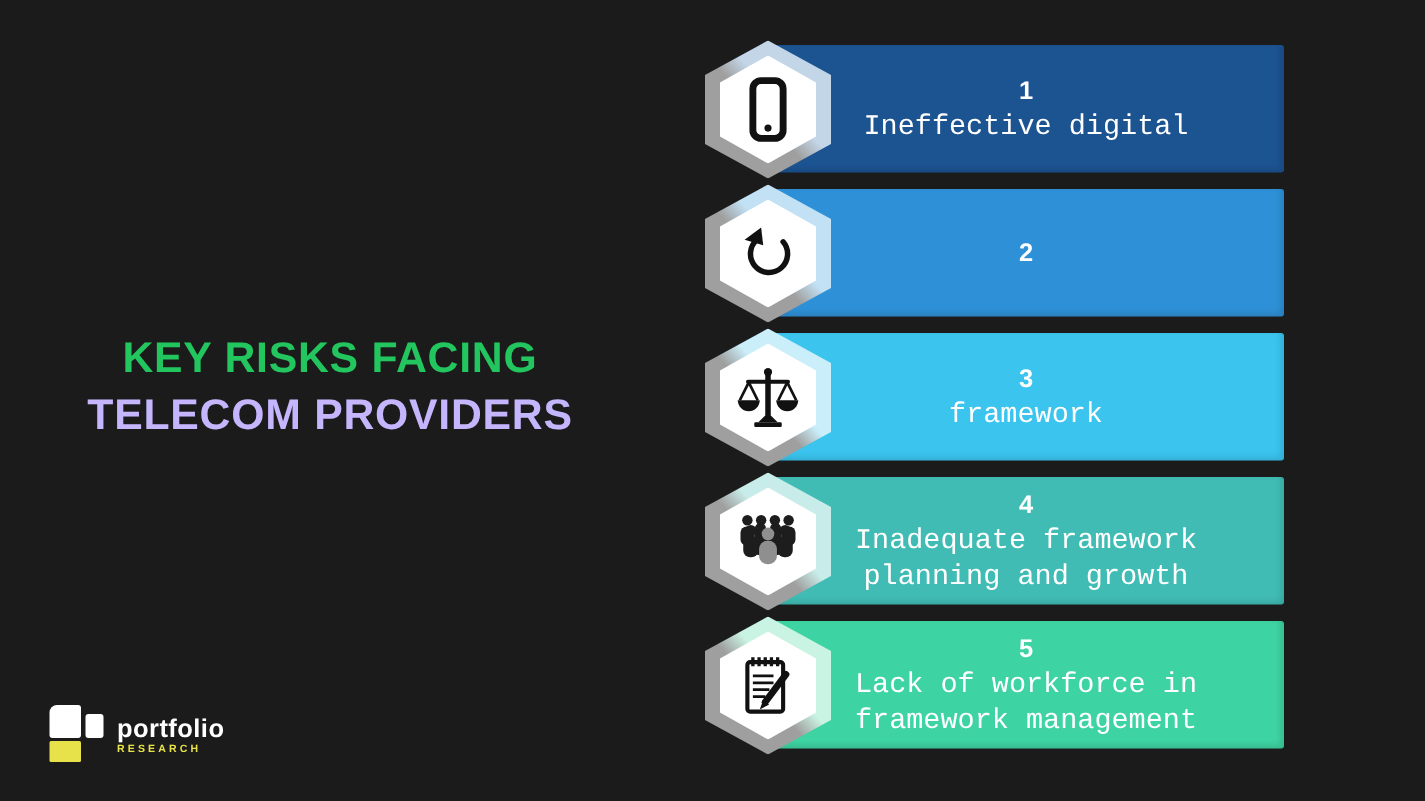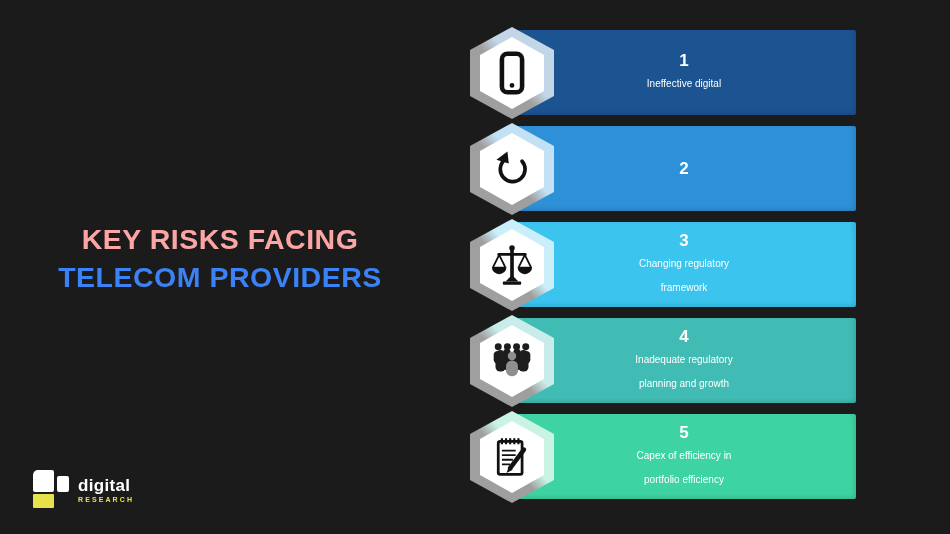--- a/index.html
+++ b/index.html
@@ -26,21 +26,21 @@
   .risk-list{position:absolute;left:470px;top:30px;width:430px;}
   .risk-row{position:relative;height:85px;margin-bottom:11px;}
   .bar{
     position:absolute;left:42px;top:0;width:344px;height:85px;
     border-radius:2px;
     display:flex;flex-direction:column;justify-content:center;align-items:center;
     color:#ffffff;text-align:center;
     box-shadow:inset -2px -2px 4px rgba(0,0,0,.12);
   }
   .bar-number{font-size:17px;font-weight:700;line-height:23px;}
-  .bar-line{font-size:10px;line-height:24px;}
+  .bar-line{font-size:19px;line-height:24px;font-family:Liberation Mono, monospace;}
   .bar-line:empty{display:none;}
   .hex-outer{
     position:absolute;left:0;top:-3px;width:84px;height:92px;
     clip-path:polygon(50% 0,100% 25%,100% 75%,50% 100%,0 75%,0 25%);
     filter:drop-shadow(0 2px 2px rgba(0,0,0,.4));
   }
   .hex-inner{
     position:absolute;left:10px;top:10px;width:64px;height:72px;
     clip-path:polygon(50% 0,100% 25%,100% 75%,50% 100%,0 75%,0 25%);
     background:#ffffff;
@@ -61,22 +61,22 @@
   .logo-text{margin-left:7px;}
   .logo-name{font-size:17px;font-weight:700;line-height:17px;letter-spacing:.3px;}
   .logo-sub{font-size:7px;font-weight:700;letter-spacing:2.1px;margin-top:2px;}
 </style>
 </head>
 <body>
 
 <div class="canvas">
 
   <div class="title-block">
-    <div class="title-line" style="color: #fca5a5; text-align: center;">KEY RISKS FACING</div>
-    <div class="title-line" style="color: #3b82f6;">TELECOM PROVIDERS</div>
+    <div class="title-line" style="color: #22c55e; text-align: center;">KEY RISKS FACING</div>
+    <div class="title-line" style="color: #c4b5fd;">TELECOM PROVIDERS</div>
   </div>
 
   <div class="risk-list">
 
     <div class="risk-row">
       <div class="bar" style="background-color: rgb(28, 83, 145);">
         <div class="bar-number">1</div>
         <div class="bar-line">Ineffective digital</div>
       </div>
       <div class="hex-outer" style="background: linear-gradient(to left bottom, rgb(195, 214, 232) 42%, rgb(159, 159, 159) 55%);">
@@ -100,21 +100,20 @@
             <path d="M16 14 A 13.5 13.5 0 1 0 35 15.5" fill="none" stroke="#111" stroke-width="4" stroke-linecap="round"></path>
             <polygon points="7,14 19,5 20.5,18" fill="#111"></polygon>
           </svg>
         </div>
       </div>
     </div>
 
     <div class="risk-row">
       <div class="bar" style="background-color: rgb(58, 196, 238);">
         <div class="bar-number">3</div>
-        <div class="bar-line">Changing regulatory</div>
         <div class="bar-line">framework</div>
       </div>
       <div class="hex-outer" style="background: linear-gradient(to left bottom, rgb(202, 239, 250) 42%, rgb(159, 159, 159) 55%);">
         <div class="hex-inner">
           <svg viewBox="0 0 48 48">
             <circle cx="24" cy="5.5" r="3" fill="#111"></circle>
             <rect x="22" y="6" width="4" height="31" fill="#111"></rect>
             <rect x="8" y="11" width="32" height="3" rx="1.5" fill="#111"></rect>
             <path d="M10 13 L3.5 26 M10 13 L16.5 26" stroke="#111" stroke-width="2" fill="none"></path>
             <path d="M2 26 A 8 8 0 0 0 18 26 Z" fill="#111"></path>
@@ -123,21 +122,21 @@
             <polygon points="24,35 31,42 17,42" fill="#111"></polygon>
             <rect x="14" y="42" width="20" height="3.5" rx="1" fill="#111"></rect>
           </svg>
         </div>
       </div>
     </div>
 
     <div class="risk-row">
       <div class="bar" style="background-color: rgb(64, 188, 180);">
         <div class="bar-number">4</div>
-        <div class="bar-line">Inadequate regulatory</div>
+        <div class="bar-line">Inadequate framework</div>
         <div class="bar-line">planning and growth</div>
       </div>
       <div class="hex-outer" style="background: linear-gradient(to left bottom, rgb(200, 236, 233) 42%, rgb(159, 159, 159) 55%);">
         <div class="hex-inner">
           <svg viewBox="0 0 48 48">
             <g fill="#1d1d1d">
               <circle cx="9" cy="8.5" r="3.8"></circle>
                 <rect x="4" y="13" width="10" height="14" rx="4.5"></rect>
               <circle cx="19" cy="8.5" r="3.8"></circle>
                 <rect x="14" y="13" width="10" height="14" rx="4.5"></rect>
@@ -159,22 +158,22 @@
                 <rect x="17.5" y="23.5" width="13" height="17" rx="6"></rect>
             </g>
           </svg>
         </div>
       </div>
     </div>
 
     <div class="risk-row">
       <div class="bar" style="background-color: rgb(62, 211, 162);">
         <div class="bar-number">5</div>
-        <div class="bar-line">Capex of efficiency in</div>
-        <div class="bar-line">portfolio efficiency</div>
+        <div class="bar-line">Lack of workforce in</div>
+        <div class="bar-line">framework management</div>
       </div>
       <div class="hex-outer" style="background: linear-gradient(to left bottom, rgb(201, 243, 227) 42%, rgb(159, 159, 159) 55%);">
         <div class="hex-inner">
           <svg viewBox="0 0 48 48">
             <rect x="9" y="7" width="26" height="36" rx="2" fill="#fff" stroke="#111" stroke-width="3"></rect>
             <path d="M13 3.5 V10 M17.5 3.5 V10 M22 3.5 V10 M26.5 3.5 V10 M31 3.5 V10" stroke="#111" stroke-width="2.4" fill="none"></path>
             <path d="M13 17 H28 M13 22 H28 M13 27 H25 M13 32 H22" stroke="#111" stroke-width="2" fill="none"></path>
             <path d="M22 36 L37 16" stroke="#111" stroke-width="5" stroke-linecap="round"></path>
             <polygon points="18,41.5 20.5,34.5 24.8,37.8" fill="#111"></polygon>
           </svg>
@@ -185,18 +184,18 @@
   </div>
 
   <div class="logo">
     <div class="logo-mark">
       <div class="lm-tl"></div>
       <div class="lm-tr"></div>
       <div class="lm-bl" style="background-color: rgb(232, 226, 74);"></div>
       <div class="lm-br"></div>
     </div>
     <div class="logo-text">
-      <div class="logo-name" style="color: rgb(255, 255, 255);">digital</div>
+      <div class="logo-name" style="color: rgb(255, 255, 255);">portfolio</div>
       <div class="logo-sub" style="color: rgb(232, 226, 74);">RESEARCH</div>
     </div>
   </div>
 
 </div>
 
 </body></html>

